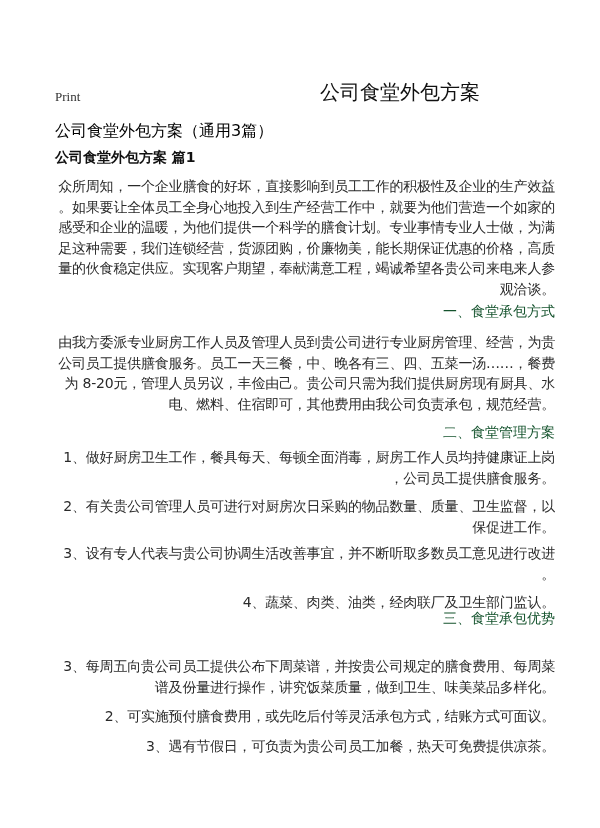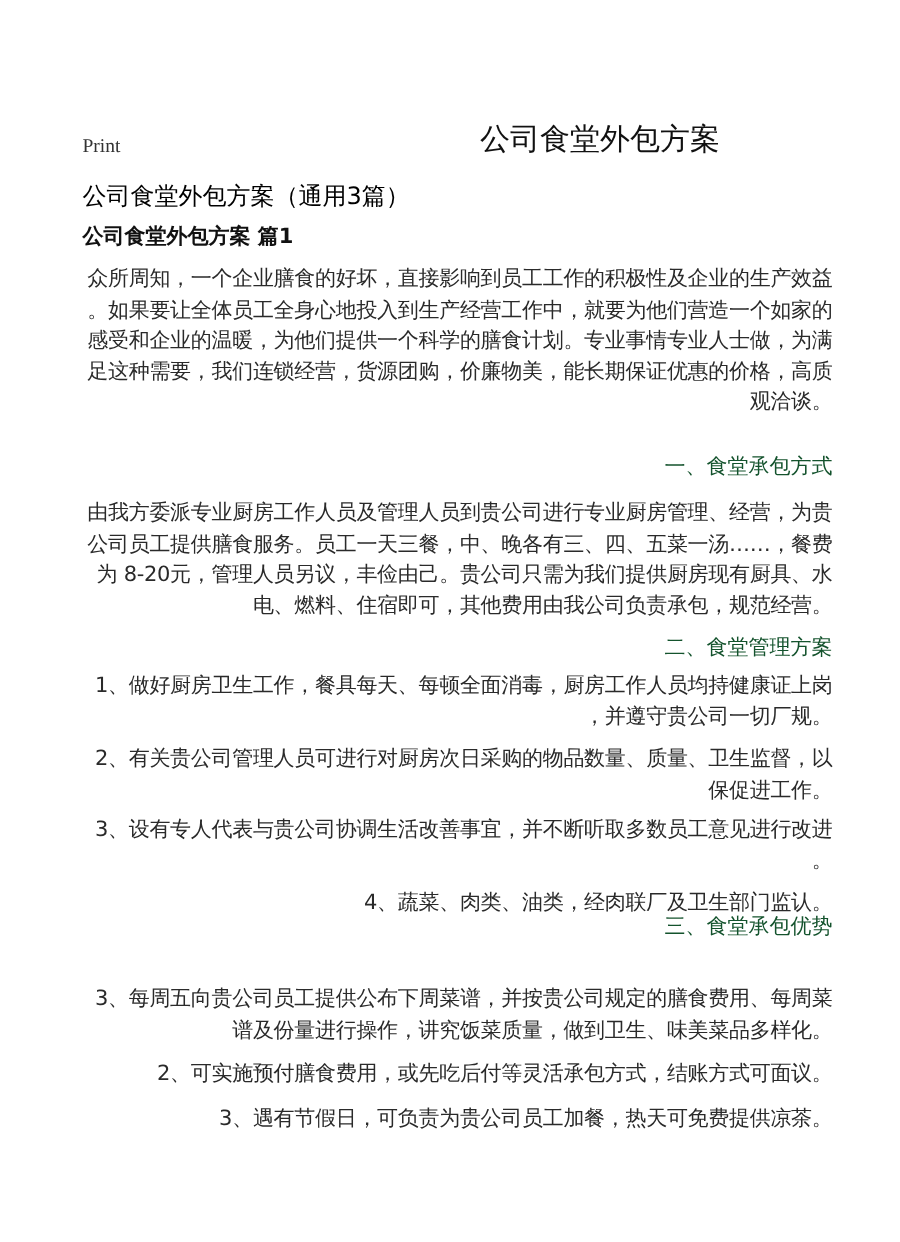--- a/index.html
+++ b/index.html
@@ -34,35 +34,36 @@
 <div class="print-label">Print</div>
 <div class="doc-title">公司食堂外包方案</div>
 <div class="doc-subtitle">公司食堂外包方案（通用3篇）</div>
 <div class="part-heading">公司食堂外包方案 篇1</div>
 
 <div class="block" style="top:176px;">
   <div class="line">众所周知，一个企业膳食的好坏，直接影响到员工工作的积极性及企业的生产效益</div>
   <div class="line">。如果要让全体员工全身心地投入到生产经营工作中，就要为他们营造一个如家的</div>
   <div class="line">感受和企业的温暖，为他们提供一个科学的膳食计划。专业事情专业人士做，为满</div>
   <div class="line">足这种需要，我们连锁经营，货源团购，价廉物美，能长期保证优惠的价格，高质</div>
+  <div class="line">量的伙食稳定供应。实现客户期望，奉献满意工程，竭诚希望各贵公司来电来人参</div>
   <div class="line">观洽谈。</div>
 </div>
 
 <div class="block section-heading" style="top:301px;">一、食堂承包方式</div>
 <div class="block" style="top:332px;">
   <div class="line">由我方委派专业厨房工作人员及管理人员到贵公司进行专业厨房管理、经营，为贵</div>
   <div class="line">公司员工提供膳食服务。员工一天三餐，中、晚各有三、四、五菜一汤……，餐费</div>
   <div class="line">为 8-20元，管理人员另议，丰俭由己。贵公司只需为我们提供厨房现有厨具、水</div>
   <div class="line">电、燃料、住宿即可，其他费用由我公司负责承包，规范经营。</div>
 </div>
 
 <div class="block section-heading" style="top:422px;">二、食堂管理方案</div>
 <div class="block" style="top:447px;">
   <div class="line">1、做好厨房卫生工作，餐具每天、每顿全面消毒，厨房工作人员均持健康证上岗</div>
-  <div class="line">，并遵守贵公司一切厂规。</div>
+  <div class="line">，公司员工提供膳食服务。</div>
 </div>
 <div class="block" style="top:496px;">
   <div class="line">2、有关贵公司管理人员可进行对厨房次日采购的物品数量、质量、卫生监督，以</div>
   <div class="line">保促进工作。</div>
 </div>
 <div class="block" style="top:543px;">
   <div class="line">3、设有专人代表与贵公司协调生活改善事宜，并不断听取多数员工意见进行改进</div>
   <div class="line">。</div>
 </div>
 <div class="block" style="top:592px;">

